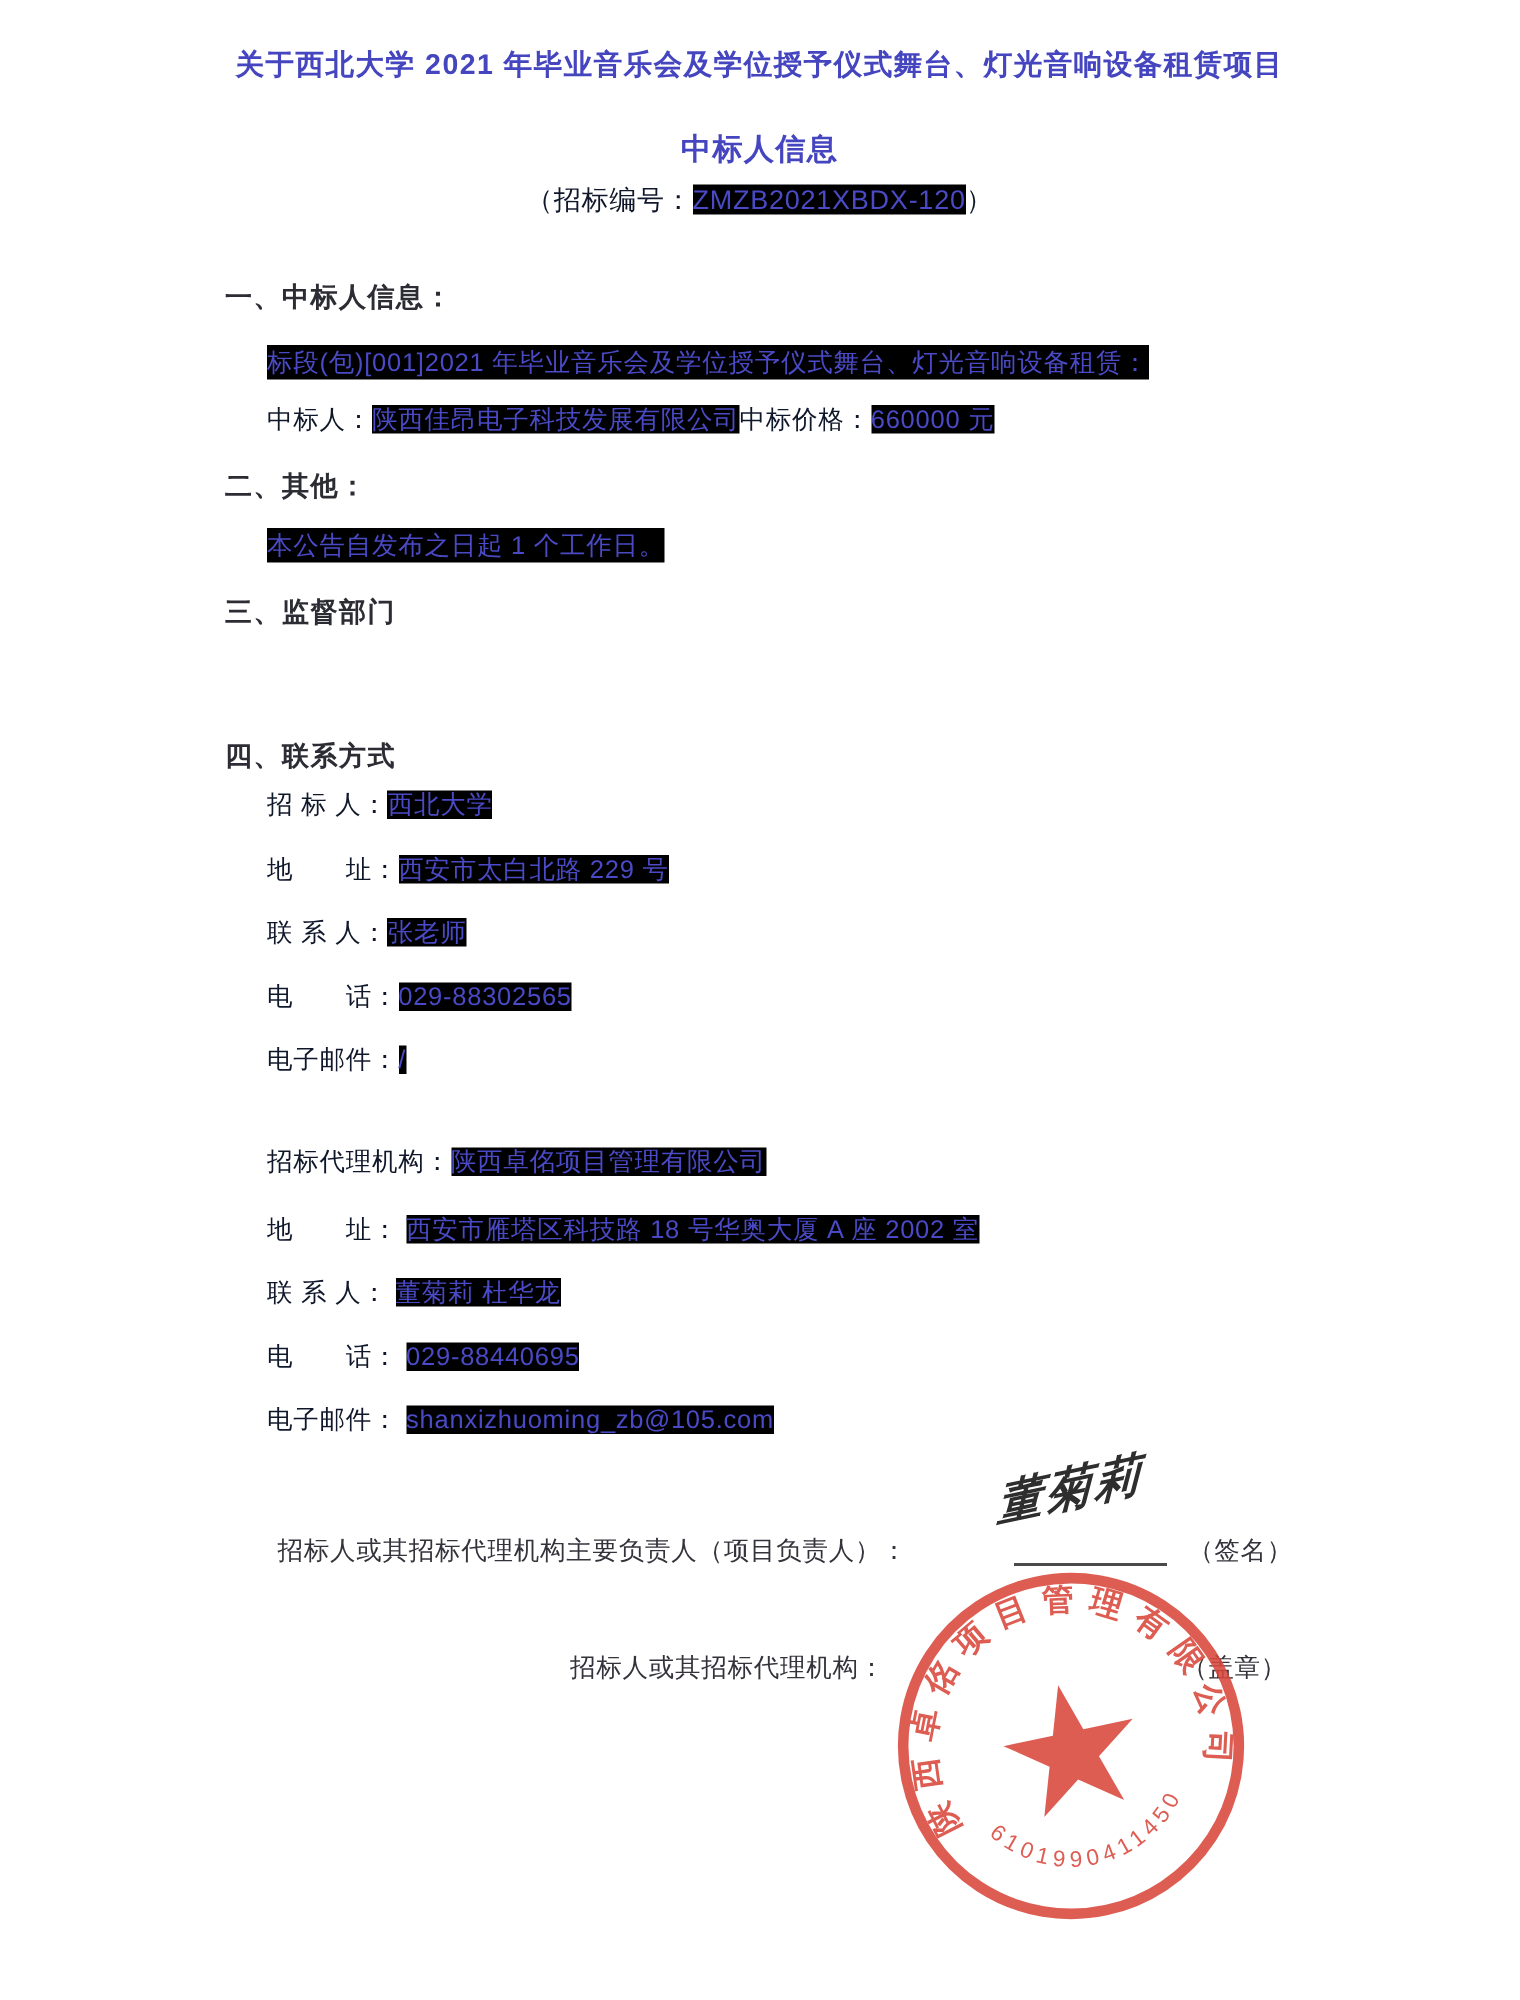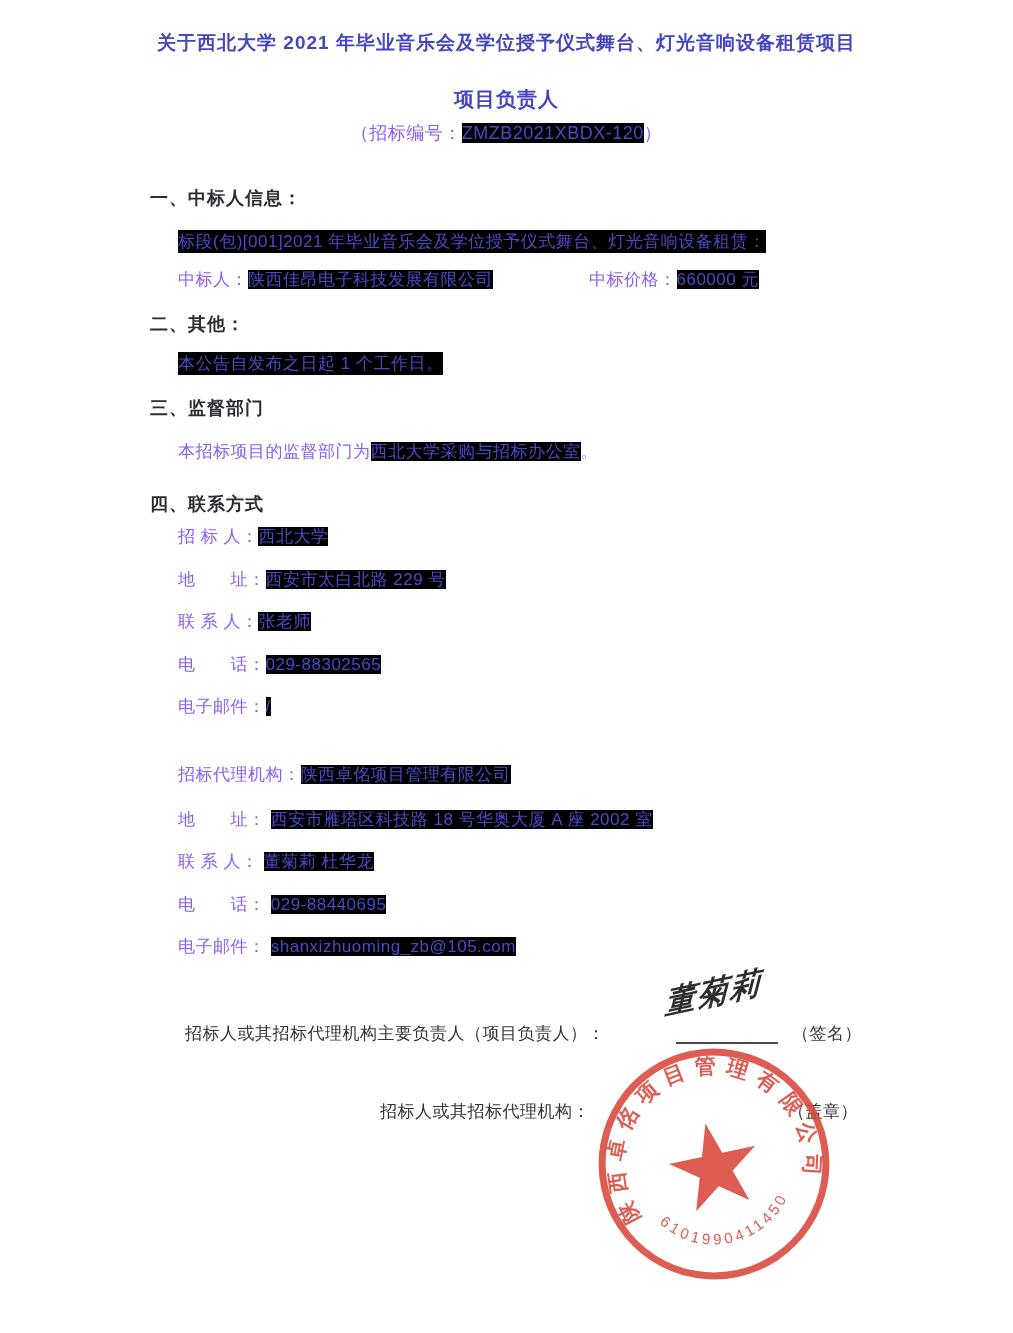--- a/index.html
+++ b/index.html
@@ -5,46 +5,45 @@
   html,body{margin:0;padding:0;background:#ffffff;}
   .doc{
     position:relative;width:1013px;height:1333px;background:#ffffff;overflow:hidden;
     font-family:"Liberation Sans","DejaVu Sans",sans-serif;
   }
   .line{position:absolute;white-space:pre;font-size:17px;color:#33333b;letter-spacing:.5px;}
   .center{left:0;right:0;text-align:center;}
   .h{font-weight:700;font-size:18px;color:#2c2c34;letter-spacing:1px;font-family:Liberation Mono, monospace;}
   .title{font-weight:700;font-size:19px;color:#4545c0;letter-spacing:1px;}
   .field{color:#4a4ac6;background:#000000;}
-  .lbl{color:#8b5cf6;}
+  .lbl{color:#0f172a;}
   .sig-name{
     position:absolute;left:664px;top:972px;font-size:31px;font-weight:700;color:#2e2e2e;
     font-style:italic;transform:rotate(-12deg) skewX(-14deg);letter-spacing:2px;
   }
   .sig-line{position:absolute;left:676px;top:1014px;width:102px;height:28px;border-bottom:2px solid #4a4a4a;}
   .seal{position:absolute;left:586px;top:1038px;width:256px;height:252px;opacity:.88;}
 </style>
 </head>
 <body>
 
 <div class="doc">
 
   <div class="line center title" style="top:30px">关于西北大学 2021 年毕业音乐会及学位授予仪式舞台、灯光音响设备租赁项目</div>
-  <div class="line center title" style="top:86px;font-size:20px">项目负责人</div>
+  <div class="line center title" style="top:86px;font-size:20px">中标人信息</div>
   <div class="line center" style="top:121px;font-size:18px"><span class="lbl">（招标编号：</span><span class="field">ZMZB2021XBDX-120</span><span class="lbl">）</span></div>
 
   <div class="line h" style="left:150px;top:186px">一、中标人信息：</div>
   <div class="line field" style="left:178px;top:230px">标段(包)[001]2021 年毕业音乐会及学位授予仪式舞台、灯光音响设备租赁：</div>
-  <div class="line" style="left:178px;top:268px"><span class="lbl">中标人：</span><span class="field">陕西佳昂电子科技发展有限公司</span><span class="lbl" style="margin-left:96px">中标价格：</span><span class="field">660000 元</span></div>
+  <div class="line" style="left:178px;top:268px"><span class="lbl">中标人：</span><span class="field">陕西佳昂电子科技发展有限公司</span><span class="lbl" style="">中标价格：</span><span class="field">660000 元</span></div>
 
   <div class="line h" style="left:150px;top:312px">二、其他：</div>
   <div class="line field" style="left:178px;top:352px">本公告自发布之日起 1 个工作日。</div>
 
   <div class="line h" style="left:150px;top:396px">三、监督部门</div>
-  <div class="line" style="left:178px;top:440px"><span class="lbl">本招标项目的监督部门为</span><span class="field">西北大学采购与招标办公室</span><span class="lbl">。</span></div>
 
   <div class="line h" style="left:150px;top:492px">四、联系方式</div>
 
   <div class="line" style="left:178px;top:525px"><span class="lbl">招 标 人：</span><span class="field">西北大学</span></div>
   <div class="line" style="left:178px;top:568px"><span class="lbl">地　　址：</span><span class="field">西安市太白北路 229 号</span></div>
   <div class="line" style="left:178px;top:610px"><span class="lbl">联 系 人：</span><span class="field">张老师</span></div>
   <div class="line" style="left:178px;top:653px"><span class="lbl">电　　话：</span><span class="field">029-88302565</span></div>
   <div class="line" style="left:178px;top:695px"><span class="lbl">电子邮件：</span><span class="field">/</span></div>
 
   <div class="line" style="left:178px;top:763px"><span class="lbl">招标代理机构：</span><span class="field">陕西卓佲项目管理有限公司</span></div>

